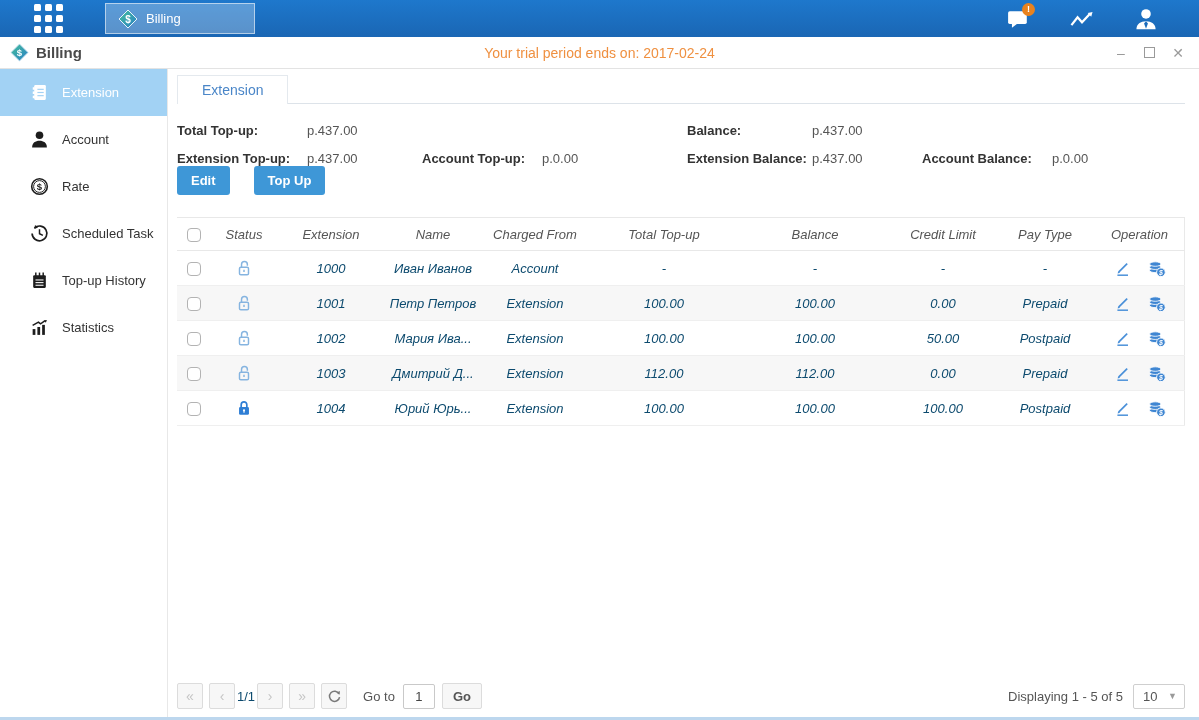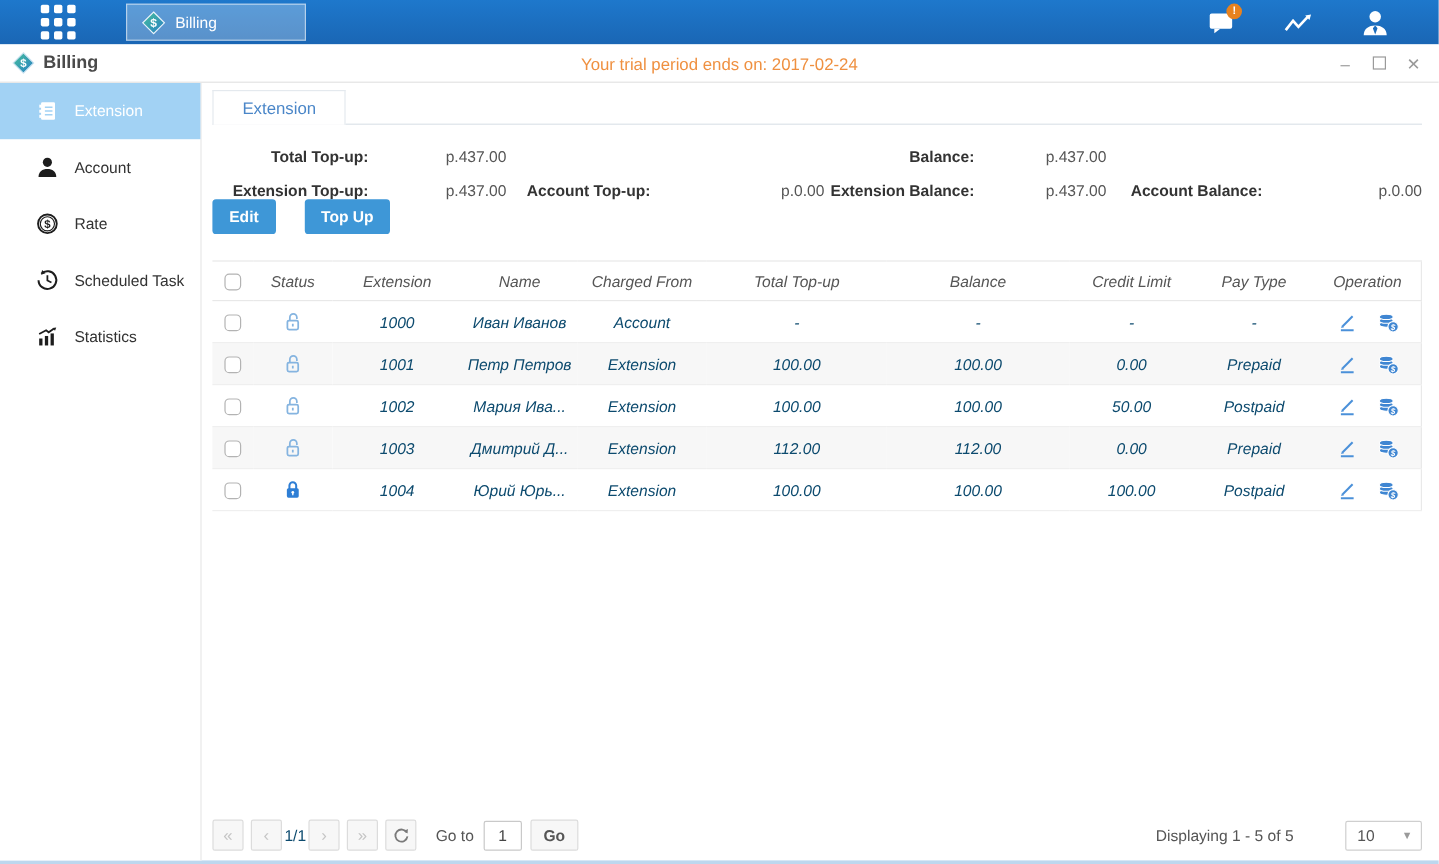--- a/index.html
+++ b/index.html
@@ -38,21 +38,21 @@
   .content { flex:1 1 auto; display:flex; flex-direction:column; padding:4px 14px 0 9px; min-width:0; }
 
   
   .tabbar { display:flex; border-bottom:1px solid #dde3e9; padding-top:2px; }
   .tab { padding:0 24px; height:29px; line-height:29px; font-size:14px; color:#4a86c8; background:#fff;
     border:1px solid #e4e9ee; border-bottom:none; margin-bottom:-1px; position:relative; z-index:2; cursor:pointer; }
   .tab::after { content:""; position:absolute; left:0; right:0; bottom:-1px; height:1px; background:#fff; }
 
   
   .summary { display:grid; grid-template-columns:130px 115px 120px 145px 125px 110px 130px auto; row-gap:13px;
-    padding:19px 0 0 0; font-size:13px;text-align:right; }
+    padding:19px 0 0 0; font-size:13px; }
   .sum-label { font-weight:bold; color:#333; }
   .sum-value { color:#555; }
 
   
   .actions { display:flex; gap:24px; }
   .btn-primary { background:#3e97d7; color:#fff; border:none; font-family:inherit; font-size:13px; font-weight:bold;
     height:29px; padding:0 14px; border-radius:3px; cursor:pointer; }
 
   
   table { border-collapse:collapse; width:100%; margin-top:22px; table-layout:fixed; border-right:1px solid #e9e9e9;font-style:italic; }
@@ -69,22 +69,22 @@
   .pg-btn { width:26px; height:26px; background:#f7f7f7; border:1px solid #dcdcdc; border-radius:2px;
     display:flex; align-items:center; justify-content:center; cursor:pointer; color:#c5c5c5; font-size:14px; }
   .pg-btn + .pg-btn { margin-left:6px; }
   .pg-cur { margin:0 2px; color:#0c4a6e; }
   .pg-refresh { margin-left:10px; color:#7a7a7a; }
   .goto-label { margin-left:16px; margin-right:8px; }
   .goto-input { width:32px; height:25px; border:1px solid #c9c9c9; border-radius:2px; text-align:center; font-size:13px; color:#444; font-family:inherit; }
   .go-btn { margin-left:7px; height:26px; padding:0 10px; background:#f7f7f7; border:1px solid #dcdcdc; border-radius:2px;
     font-size:13px; color:#555; font-family:inherit; cursor:pointer;font-weight:bold; }
   .pg-right { margin-left:auto; display:flex; align-items:center; gap:10px; }
-  .size-select { width:64px; height:25px; border:1px solid #cfcfcf; border-radius:2px; background:#fff;
-    display:flex; align-items:center; justify-content:space-between; padding:0 7px 0 9px; cursor:pointer; color:#555;margin-left:33px; }
+  .size-select { width:52px; height:25px; border:1px solid #cfcfcf; border-radius:2px; background:#fff;
+    display:flex; align-items:center; justify-content:space-between; padding:0 7px 0 9px; cursor:pointer; color:#555; }
   .size-select .arrow { color:#9a9a9a; font-size:9px; }
 </style>
 </head>
 <body>
 
 <div class="window">
 
   <div class="topbar">
     <div class="apps-grid">
       <span></span>
@@ -184,20 +184,32 @@
         </svg>
         <span>Rate</span>
       </div>
       <div class="side-item">
         <svg class="s-icon" viewBox="0 0 18 18">
           <path d="M4.2 3.8 A7 7 0 1 1 2 9" fill="none" stroke="currentColor" stroke-width="1.6"></path>
           <path d="M4.8 1 l-.8 3.6 3.5-1 z" fill="currentColor"></path>
           <path d="M9 5 v4.2 l3.2 1.6" fill="none" stroke="currentColor" stroke-width="1.4"></path>
         </svg>
         <span>Scheduled Task</span>
+      </div>
+      <div class="side-item">
+        <svg class="s-icon" viewBox="0 0 18 18">
+          <rect x="3" y="4" width="12" height="12" rx="1" fill="currentColor"></rect>
+          <line x1="5.5" y1="1.5" x2="5.5" y2="5" stroke="currentColor" stroke-width="1.4"></line>
+          <line x1="9" y1="1.5" x2="9" y2="5" stroke="currentColor" stroke-width="1.4"></line>
+          <line x1="12.5" y1="1.5" x2="12.5" y2="5" stroke="currentColor" stroke-width="1.4"></line>
+          <line x1="5.2" y1="8.5" x2="12.8" y2="8.5" stroke="#fff" stroke-width="1"></line>
+          <line x1="5.2" y1="11" x2="12.8" y2="11" stroke="#fff" stroke-width="1"></line>
+          <line x1="5.2" y1="13.5" x2="12.8" y2="13.5" stroke="#fff" stroke-width="1"></line>
+        </svg>
+        <span>Top-up History</span>
       </div>
       <div class="side-item">
         <svg class="s-icon" viewBox="0 0 18 18">
           <rect x="2.5" y="10.5" width="2.6" height="5.5" fill="currentColor"></rect>
           <rect x="7" y="8.5" width="2.6" height="7.5" fill="currentColor"></rect>
           <rect x="11.5" y="6.5" width="2.6" height="9.5" fill="currentColor"></rect>
           <path d="M2.5 7 L8 4 l2 1.6 L14 2.8" fill="none" stroke="currentColor" stroke-width="1.4"></path>
           <path d="M16 1.8 l-3 .4 2 2.2 z" fill="currentColor"></path>
         </svg>
         <span>Statistics</span>

